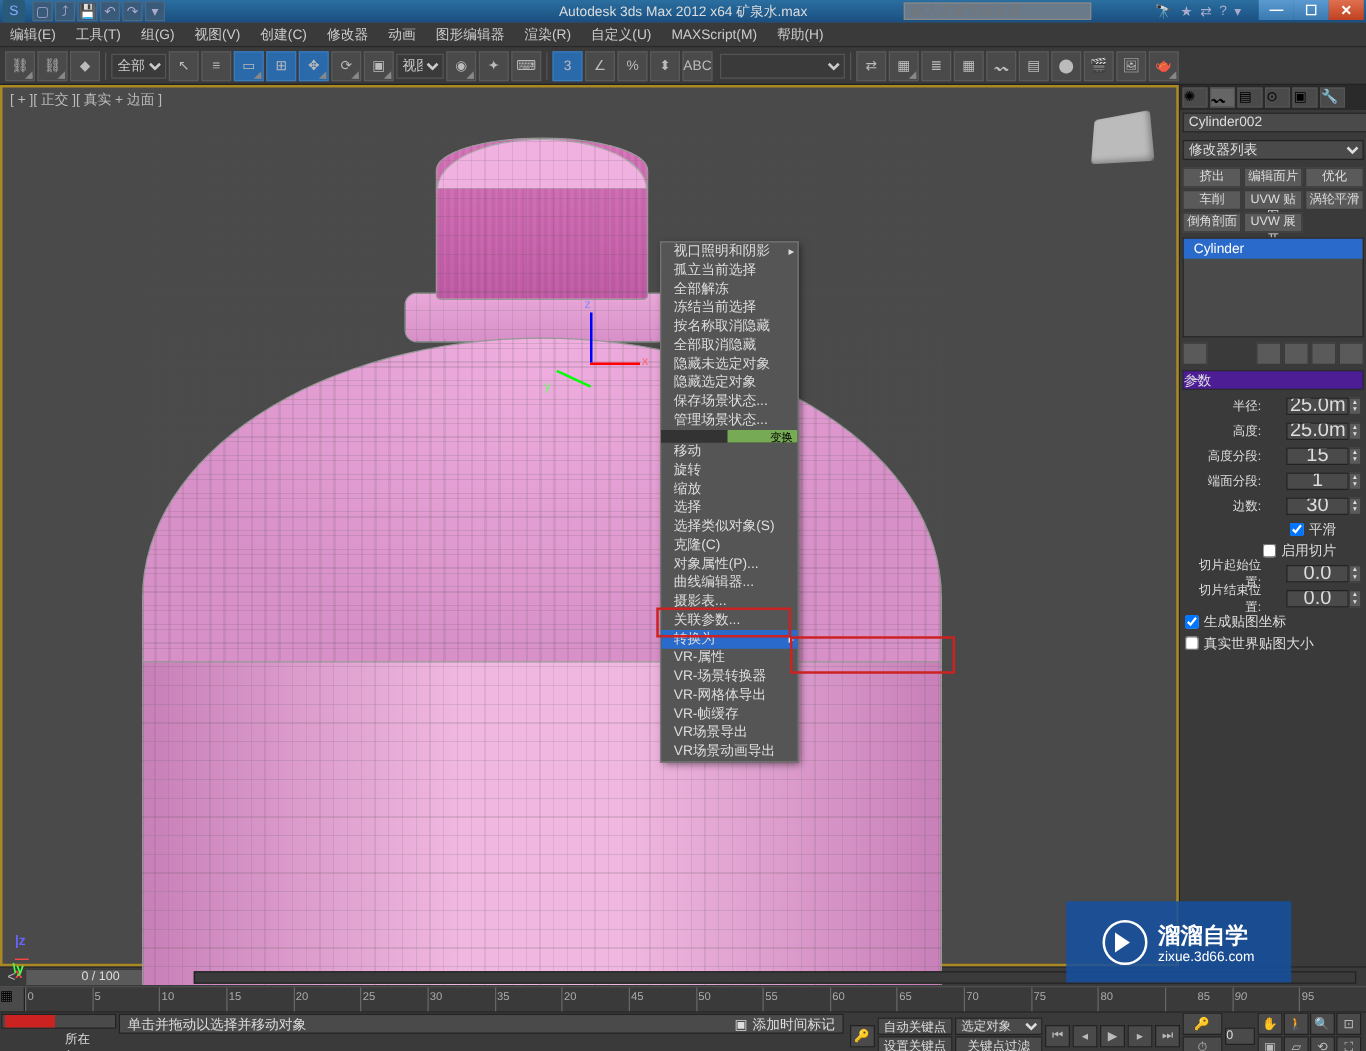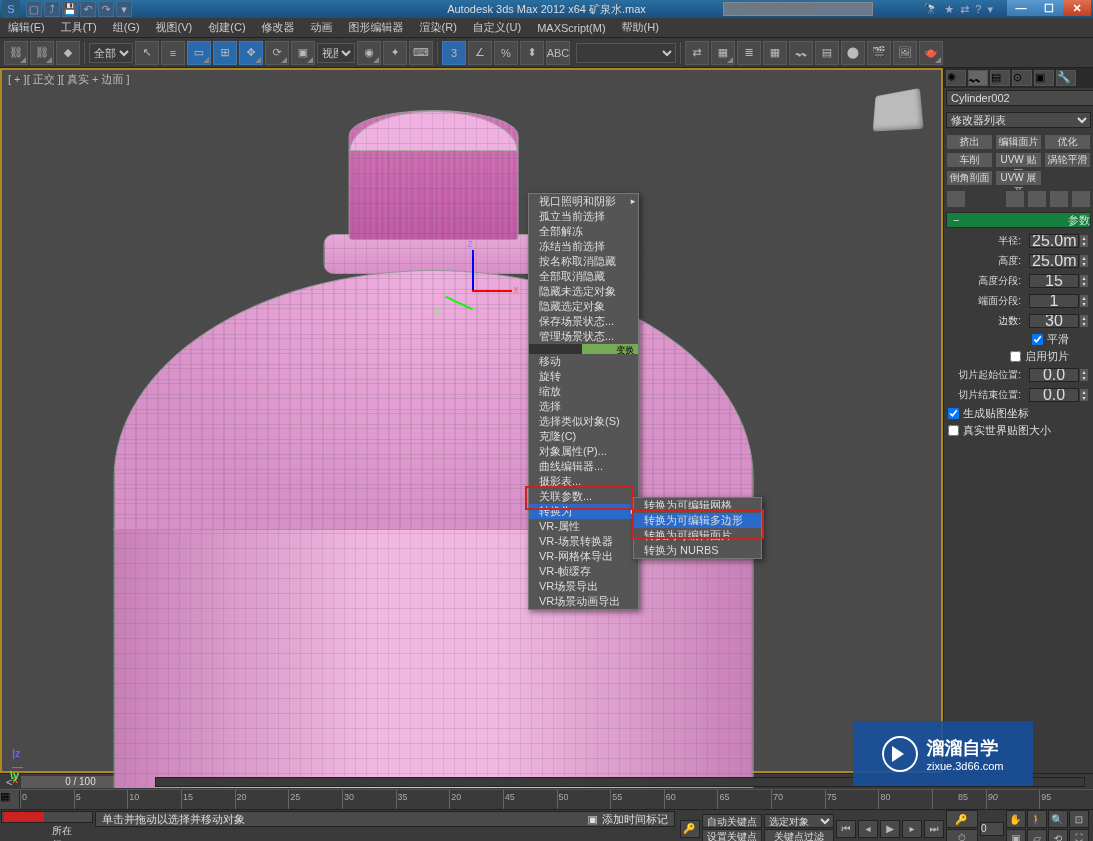--- a/index.html
+++ b/index.html
@@ -78,25 +78,25 @@
 .obj-name-row input { flex: 1; background: #4a4a4a; border: 1px solid #222; color: #ddd; padding: 0 4px; height: 16px; }
 .mod-row { display: flex; height: 18px; margin: 2px; }
 .mod-row select { flex: 1; background: #4a4a4a; border: 1px solid #222; color: #ddd; height: 16px; }
 .btn-grid { display: grid; grid-template-columns: 1fr 1fr 1fr; gap: 2px; margin: 2px; }
 .btn-grid .pbtn { height: 16px; background: #5a5a5a; border: 1px solid #3a3a3a; color: #ddd; text-align: center; font-size: 10px; line-height: 14px; }
 .mod-stack { margin: 2px; height: 80px; background: #4a4a4a; border: 1px solid #222; }
 .mod-stack .stack-item { padding: 2px 8px; color: #fff; background: #2a6aca; }
 .mod-toolbar { display: flex; gap: 2px; margin: 2px; }
 .mod-toolbar .mbtn { width: 20px; height: 18px; background: #5a5a5a; border: 1px solid #3a3a3a; }
 .mod-toolbar .spacer { flex: 1; }
-.rollout-header { background: #15803d; border: 1px solid #2a2a2a; height: 16px; margin: 2px; display: flex; align-items: center; justify-content: flex-end; color: #ddd; position: relative; }
+.rollout-header { background: #4c1d95; border: 1px solid #2a2a2a; height: 16px; margin: 2px; display: flex; align-items: center; justify-content: flex-start; color: #ddd; position: relative; }
 .rollout-header::before { content: '−'; position: absolute; left: 6px; }
 .rollout-body { margin: 2px 4px; color: #ddd; }
 .param-row { display: flex; align-items: center; height: 18px; margin-bottom: 2px; }
-.param-row .plabel { flex: 1; text-align: right; padding-right: 8px; font-size: 10px; }
+.param-row .plabel { flex: 1; text-align: right; padding-right: 20px; font-size: 10px; }
 .param-row .pinput { width: 50px; height: 14px; background: #4a4a4a; border: 1px solid #222; color: #ddd; text-align: center; padding: 0 2px; font-size: 16px; }
 .param-row .spinner { width: 10px; height: 14px; background: #5a5a5a; border: 1px solid #3a3a3a; display: flex; flex-direction: column; }
 .param-row .spinner::before { content: '▴'; font-size: 6px; text-align: center; line-height: 6px; }
 .param-row .spinner::after { content: '▾'; font-size: 6px; text-align: center; line-height: 6px; }
 .check-row { display: flex; align-items: center; gap: 4px; margin: 2px 0; font-size: 10px; }
 .check-row input { width: 11px; height: 11px; }
 
 
 .timeslider { height: 16px; background: #3a3a3a; display: flex; align-items: center; border-top: 1px solid #222; }
 .timeslider .frame-btn { width: 120px; height: 14px; background: #5a5a5a; border: 1px solid #3a3a3a; color: #ddd; text-align: center; margin-left: 8px; font-size: 10px; }
@@ -270,26 +270,20 @@
       <div class="cm-item has-sub hl">转换为</div>
       <div class="cm-item">VR-属性</div>
       <div class="cm-item">VR-场景转换器</div>
       <div class="cm-item">VR-网格体导出</div>
       <div class="cm-item">VR-帧缓存</div>
       <div class="cm-item">VR场景导出</div>
       <div class="cm-item">VR场景动画导出</div>
     </div>
     <div class="red-box-outer" style="left:525px; top:418px; width:108px; height:24px;"></div>
 
-    <div class="context-menu submenu">
-      <div class="cm-item">转换为可编辑网格</div>
-      <div class="cm-item hl-blue">转换为可编辑多边形</div>
-      <div class="cm-item">转换为可编辑面片</div>
-      <div class="cm-item">转换为 NURBS</div>
-    </div>
     <div class="red-box-outer" style="left:632px; top:441px; width:132px; height:30px;"></div>
   </div>
 
   <div class="command-panel">
     <div class="cmd-tabs">
       <div class="ctab">✺</div>
       <div class="ctab active">〰</div>
       <div class="ctab">▤</div>
       <div class="ctab">⊙</div>
       <div class="ctab">▣</div>
@@ -304,20 +298,23 @@
     </div>
     <div class="btn-grid">
       <div class="pbtn">挤出</div>
       <div class="pbtn">编辑面片</div>
       <div class="pbtn">优化</div>
       <div class="pbtn">车削</div>
       <div class="pbtn">UVW 贴图</div>
       <div class="pbtn">涡轮平滑</div>
       <div class="pbtn">倒角剖面</div>
       <div class="pbtn">UVW 展开</div>
+    </div>
+    <div class="mod-stack">
+      <div class="stack-item">Cylinder</div>
     </div>
     <div class="mod-toolbar">
       <div class="mbtn"></div>
       <div class="spacer"></div>
       <div class="mbtn"></div>
       <div class="mbtn"></div>
       <div class="mbtn"></div>
       <div class="mbtn"></div>
     </div>
     <div class="rollout-header">

